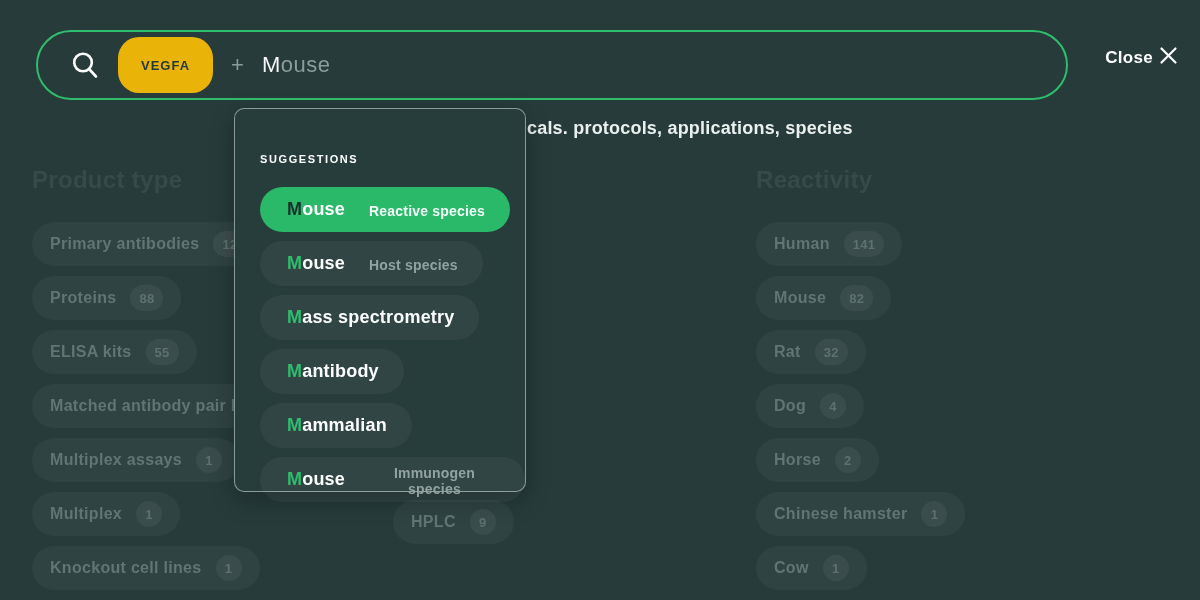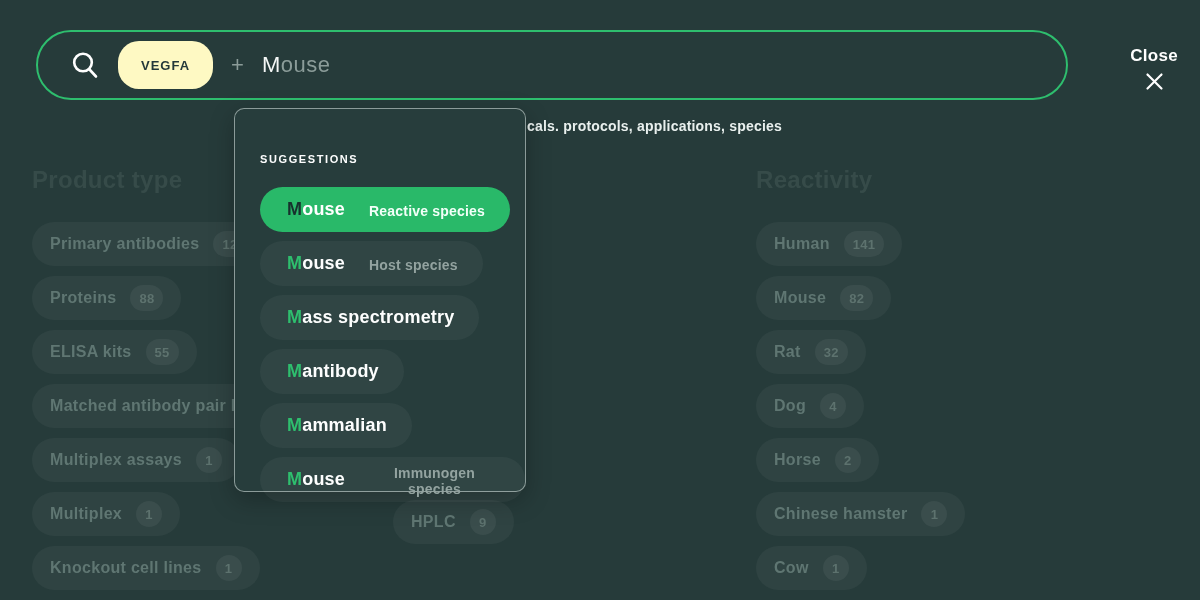--- a/index.html
+++ b/index.html
@@ -22,37 +22,37 @@
   }
   
   .search-bar{
     position:absolute;left:36px;top:30px;width:1032px;height:70px;
     border:2px solid var(--green-border);border-radius:35px;
     display:flex;align-items:center;padding:0 24px 0 32px;gap:18px;
     background:var(--bg);
   }
   .search-icon svg{display:block;}
   .term-tag{
-    background:#fef9c3;color:#24393a;border-radius:21px;height:48px;
+    background:#eab308;color:#24393a;border-radius:21px;height:56px;
     display:inline-flex;align-items:center;padding:0 23px;
     font-size:13px;font-weight:bold;letter-spacing:1px;border:none;cursor:pointer;
   }
   .plus-sep{color:#8b9c99;font-size:22px;font-weight:500;}
   .query{font-size:22px;font-weight:500;letter-spacing:.5px;white-space:pre;}
   .query .typed{color:#f4f7f6;}
   .query .completion{color:#8b9c99;}
   
   .close-btn{
     position:absolute;right:22px;top:46px;display:flex;align-items:center;gap:6px;
     background:none;border:none;color:#fff;font-size:17px;font-weight:600;
-    font-family:inherit;cursor:pointer;letter-spacing:.3px;flex-direction:column;
+    font-family:inherit;cursor:pointer;letter-spacing:.3px;
   }
   
   .hint-fragment{
-    position:absolute;left:527px;top:118px;font-size:14px;font-weight:bold;
+    position:absolute;left:527px;top:118px;font-size:18px;font-weight:bold;
     color:#e9f0ee;letter-spacing:.2px;z-index:5;
   }
   
   .panel{
     position:absolute;left:234px;top:108px;width:292px;height:384px;
     background:var(--panel-bg);border:1px solid rgba(222,233,230,0.55);
     border-radius:10px;z-index:10;padding:28px 0 0 25px;
     box-shadow:0 8px 24px rgba(0,0,0,0.25);
   }
   .panel-label{

